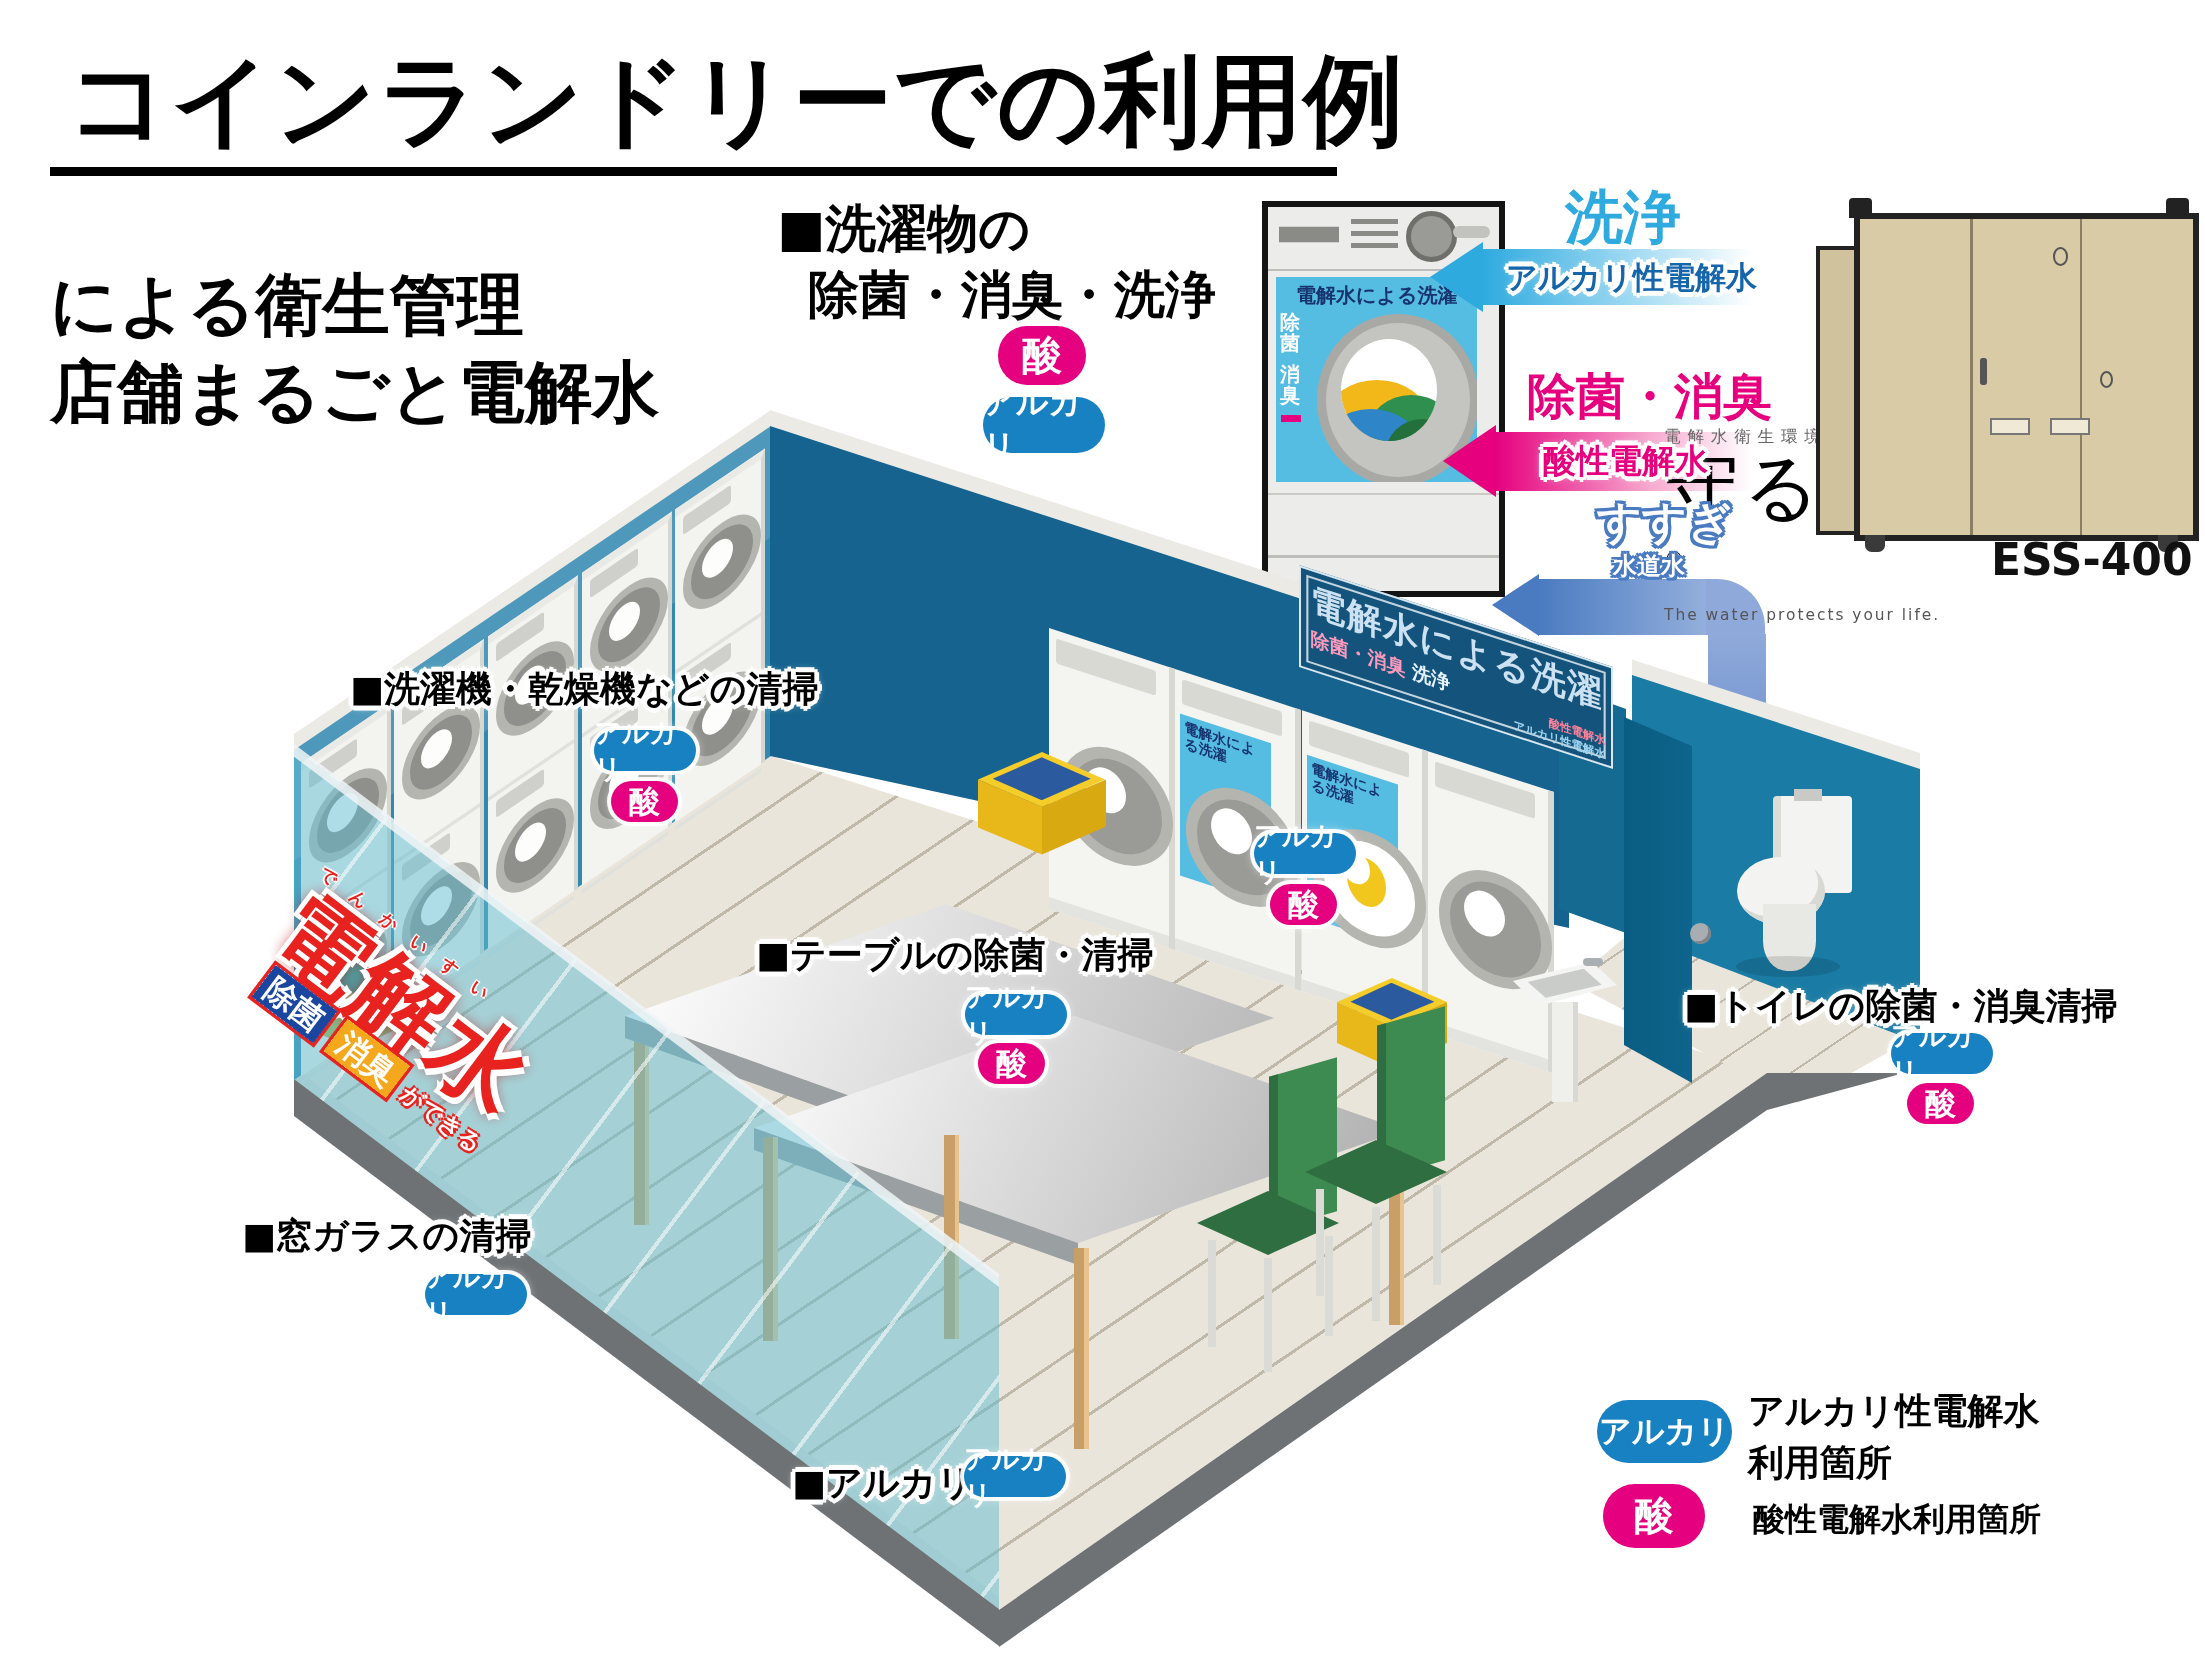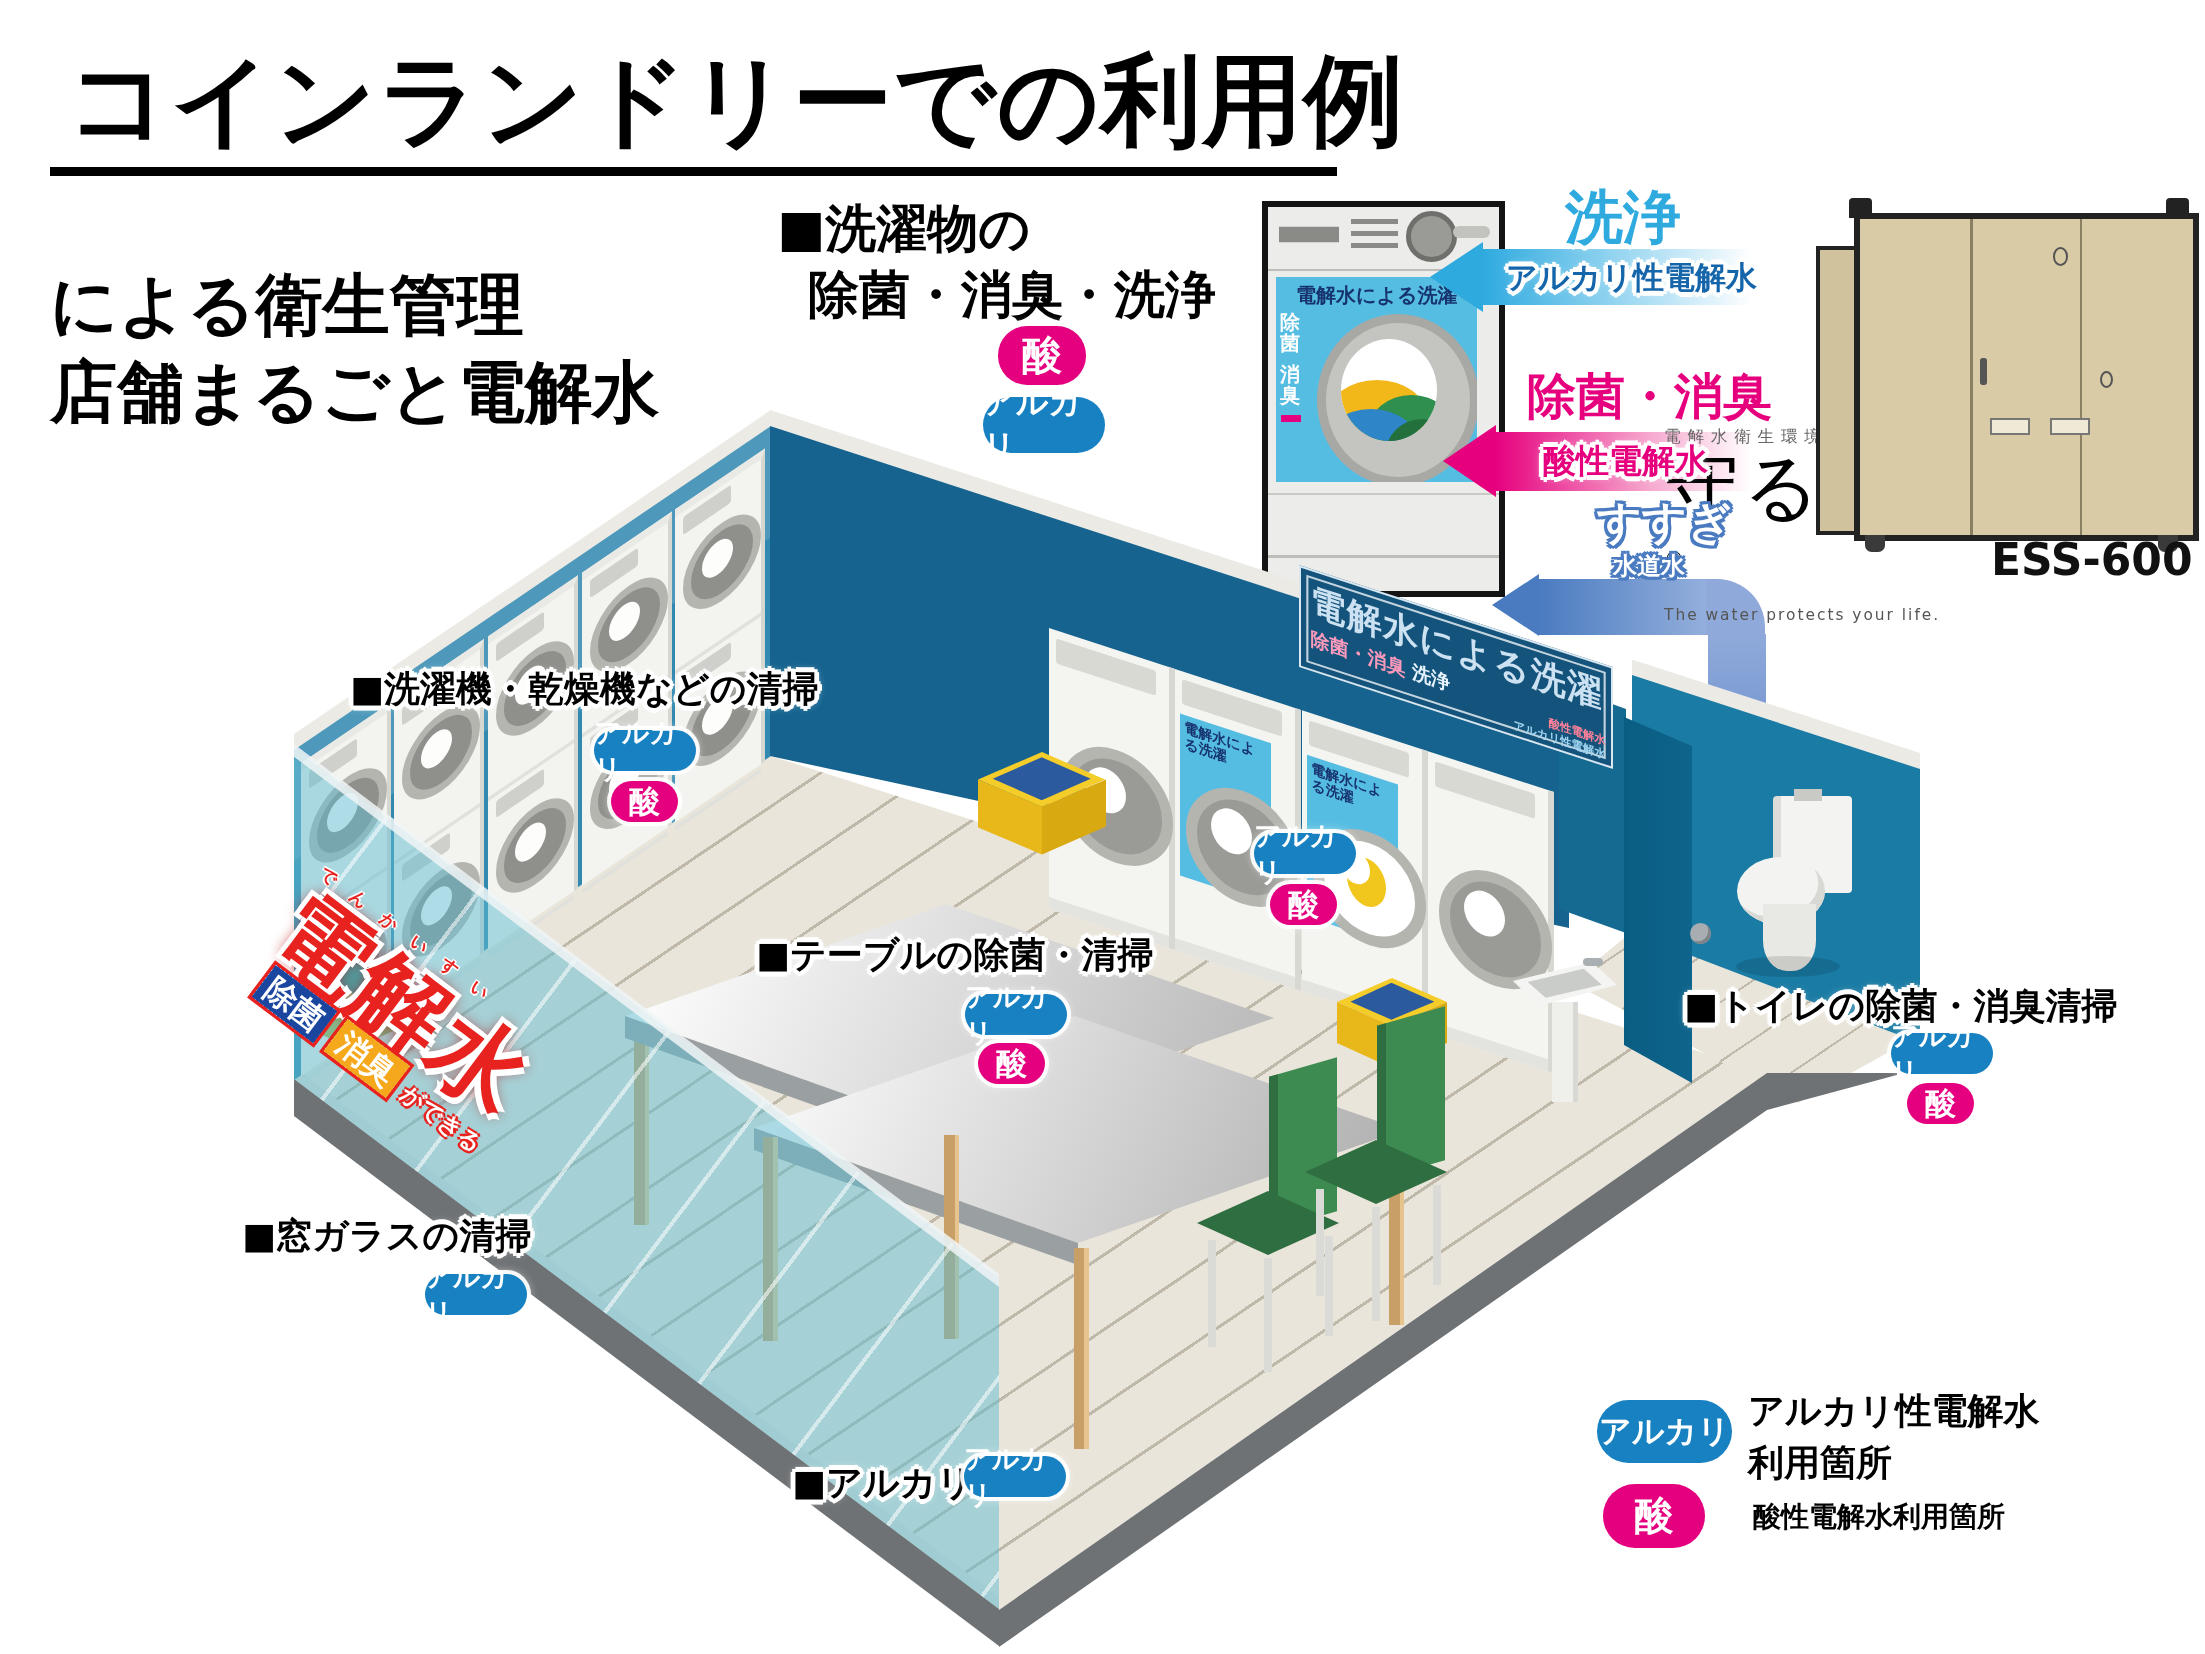--- a/index.html
+++ b/index.html
@@ -120,21 +120,21 @@
     <div class="abs" style="left:58%;top:9%;width:10.7px;height:14.7px;border:2.7px solid #555;border-radius:50%;"></div>
     <div class="abs" style="left:72%;top:48%;width:9.4px;height:13.4px;border:2.7px solid #555;border-radius:50%;"></div>
     <div class="abs" style="left:36%;top:44%;width:6.7px;height:27px;background:#555;border-radius:2.7px;"></div>
     <div class="abs" style="left:39%;top:63%;width:36px;height:13.4px;background:#efe9d6;border:2.7px solid #777;"></div>
     <div class="abs" style="left:57%;top:63%;width:36px;height:13.4px;background:#efe9d6;border:2.7px solid #777;"></div>
     <div class="abs" style="left:-10.7px;top:-21.4px;width:23px;height:20px;background:#222;border-radius:4px 4px 0 0;"></div>
     <div class="abs" style="left:306px;top:-21.4px;width:23px;height:20px;background:#222;border-radius:4px 4px 0 0;"></div>
     <div class="abs" style="left:5.3px;bottom:-17.4px;width:20px;height:17.4px;background:#3a3a3a;border-radius:0 0 6.7px 6.7px;"></div>
     <div class="abs" style="left:298px;bottom:-17.4px;width:20px;height:17.4px;background:#3a3a3a;border-radius:0 0 6.7px 6.7px;"></div>
   </div>
-  <div class="abs nowrap" style="left:1991px;top:534px;font-size:44px;font-weight:800;color:#111;">ESS-600</div>
+  <div class="abs nowrap" style="left:1991px;top:534px;font-size:44px;font-weight:800;color:#111;">ESS-400</div>
 
   <div class="abs" style="left:294px;top:756px;width:1473px;height:854px;z-index:1;
               clip-path:polygon(477px 0,0 324px,705px 854px,1473px 317px);
               background-color:#eae5da;
               background-image:repeating-linear-gradient(146deg,rgba(150,140,120,0) 0 59px,rgba(150,140,120,.5) 59px 62px);"></div>
 
   <div class="abs" style="left:1571px;top:927px;width:348px;height:181px;z-index:1;
               clip-path:polygon(60px 5.3px,348px 108px,227px 176px,0 55px);
               background:#eae5da;background-image:repeating-linear-gradient(146deg,rgba(150,140,120,0) 0 47px,rgba(150,140,120,.5) 47px 49px);"></div>
 
@@ -420,16 +420,16 @@
   <div class="bdg blue" style="left:1597px;top:1400px;width:135px;height:63px;font-size:32px;border-radius:32px;box-shadow:none;">
     <span>アルカリ</span>
     </div>
   <div class="abs" style="left:1748px;top:1385px;font-size:36px;font-weight:800;color:#000;line-height:1.45;z-index:40;">
     <div>アルカリ性電解水</div>
     <div>利用箇所</div>
   </div>
   <div class="bdg pink" style="left:1603px;top:1484px;width:102px;height:64px;font-size:39px;border-radius:32px;box-shadow:none;">
     <span>酸</span>
     </div>
-  <div class="abs nowrap" style="left:1753px;top:1498px;font-size:28px;font-weight:800;color:#000;z-index:40;">酸性電解水利用箇所</div>
+  <div class="abs nowrap" style="left:1753px;top:1498px;font-size:32px;font-weight:800;color:#000;z-index:40;">酸性電解水利用箇所</div>
 
 </div>
 
 
 </body></html>

